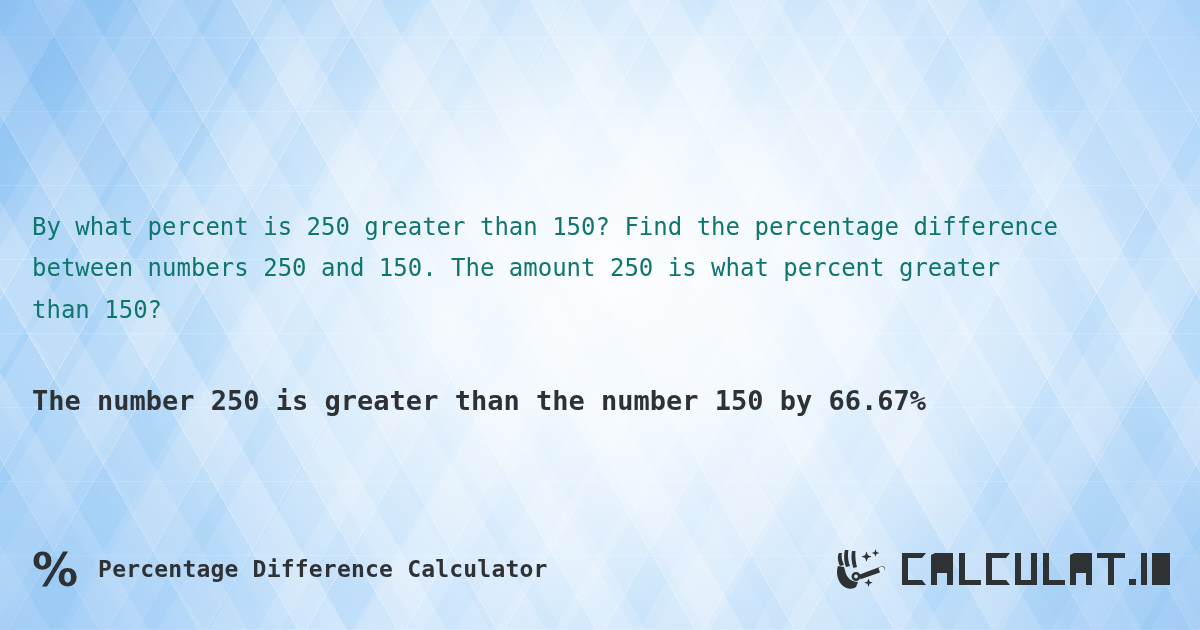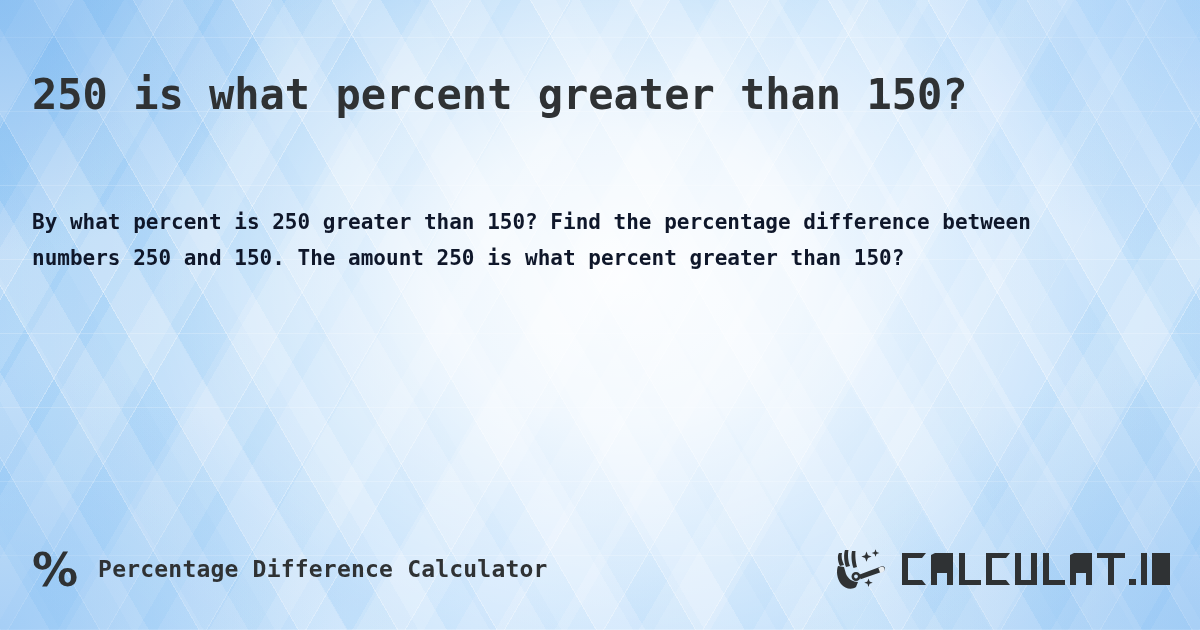--- a/index.html
+++ b/index.html
@@ -106,23 +106,23 @@
     letter-spacing: 0px;
     line-height: 1.18;
     white-space: nowrap;
   }
 
   .description {
     position: absolute;
     left: 32px;
     top: 183px;
     width: 1040px;
-    font-size: 21px;
-    font-weight: bold;
-    color: #0f172a;
+    font-size: 24px;
+    font-weight: normal;
+    color: #0f766e;
     line-height: 1.72;
   }
 
   .answer {
     position: absolute;
     left: 32px;
     top: 352px;
     width: 1110px;
     font-size: 27px;
     font-weight: bold;
@@ -193,24 +193,24 @@
 
   <div class="bg-layer bg-base"></div>
   <div class="bg-layer bg-tri-b"></div>
   <div class="bg-layer bg-tri-c"></div>
   <div class="bg-layer bg-tri-a"></div>
   <div class="bg-layer bg-corners"></div>
   <div class="bg-layer bg-glow"></div>
 
   <div class="content">
 
-    <h1 class="page-title">250 is what percent greater than 150?</h1>
 
     <p class="description">By what percent is 250 greater than 150? Find the percentage difference between numbers 250 and 150. The amount 250 is what percent greater than 150?</p>
 
+    <p class="answer">The number 250 is greater than the number 150 by 66.67%</p>
 
     <div class="footer">
 
       <div class="footer-left">
         <span class="percent-icon">%</span>
         <span class="footer-label">Percentage Difference Calculator</span>
       </div>
 
       <div class="footer-right">
 

